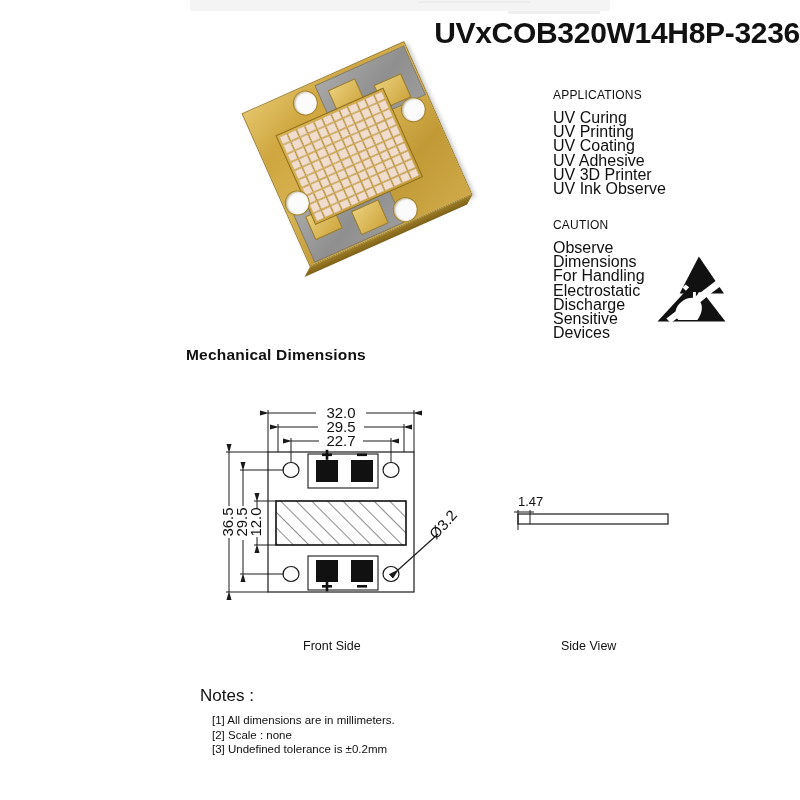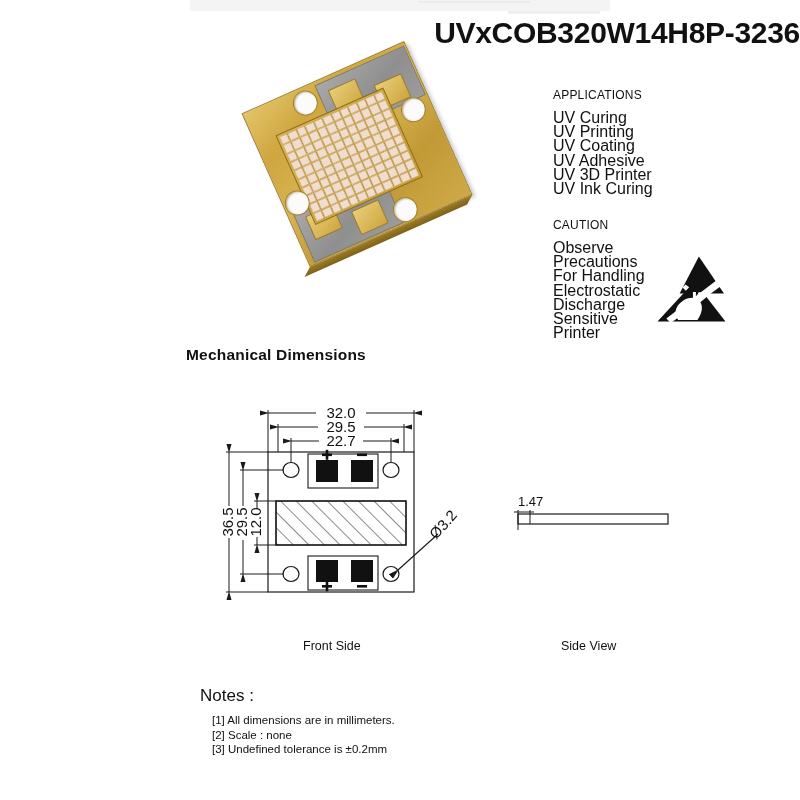--- a/index.html
+++ b/index.html
@@ -377,33 +377,33 @@
     </div>
   </div>
 
   <div class="applications">
     <div class="sec-head">APPLICATIONS</div>
     <div class="app-item">UV Curing</div>
     <div class="app-item">UV Printing</div>
     <div class="app-item">UV Coating</div>
     <div class="app-item">UV Adhesive</div>
     <div class="app-item">UV 3D Printer</div>
-    <div class="app-item">UV Ink Curing</div>
+    <div class="app-item">UV Ink Observe</div>
   </div>
 
   <div class="caution">
     <div class="sec-head">CAUTION</div>
     <div class="caution-body">
       <div class="caution-text">
-        <div class="caution-line">Observe Precautions</div>
+        <div class="caution-line">Observe Dimensions</div>
         <div class="caution-line">For Handling</div>
         <div class="caution-line">Electrostatic</div>
         <div class="caution-line">Discharge</div>
         <div class="caution-line">Sensitive</div>
-        <div class="caution-line">Printer</div>
+        <div class="caution-line">Devices</div>
       </div>
 
       <svg class="esd-symbol" viewBox="0 0 100 92">
 
         <path d="M62 2 L96 52 L36 52 Z" fill="#111"></path>
 
         <path d="M48 52 L40 44 L44 40 L52 46 L56 40 L60 44 Z" fill="#ffffff"></path>
 
         <path d="M56 36 L98 90 L6 90 Z" fill="#111"></path>
 

